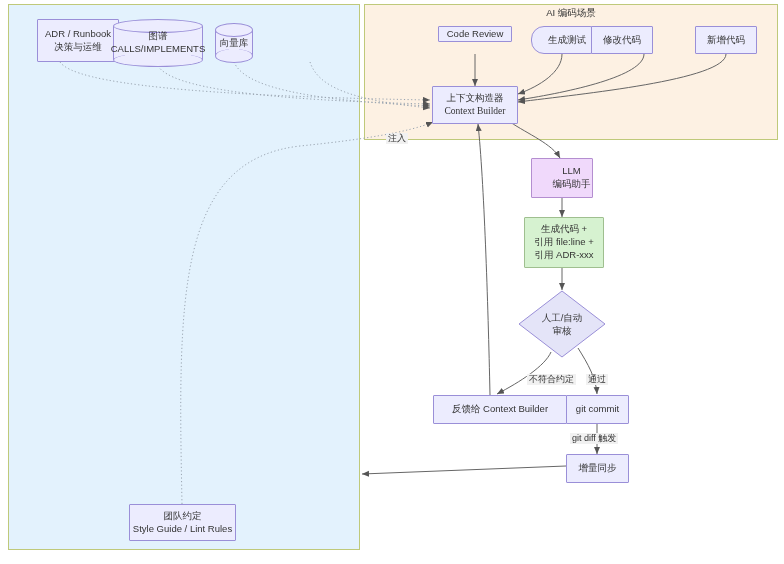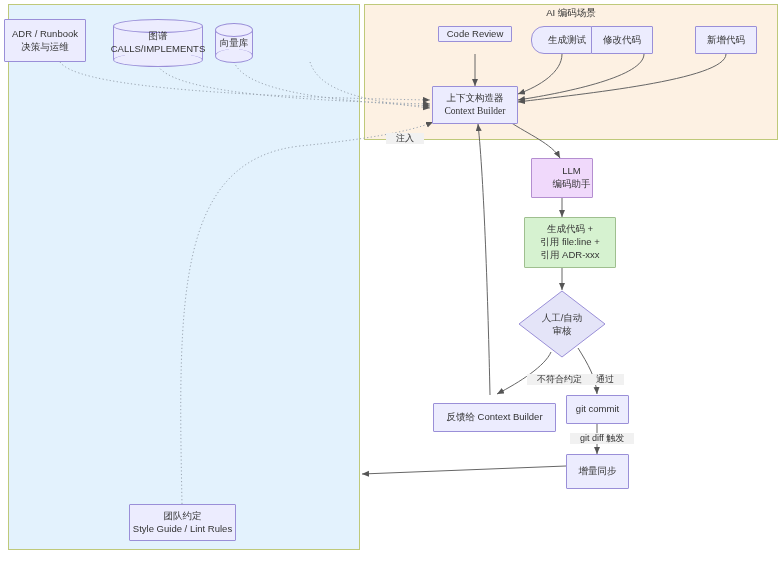--- a/index.html
+++ b/index.html
@@ -26,21 +26,21 @@
   .cyl .cap.bot{bottom:0;border-top:none;background:#ececfe;}
   .cyl .lbl{position:absolute;left:0;right:0;top:0;bottom:0;display:flex;flex-direction:column;
             align-items:center;justify-content:center;font-size:9.5px;color:#333333;line-height:1.35;}
 
   .diamond{position:absolute;}
   .diamond .shape{position:absolute;left:0;top:0;width:100%;height:100%;}
   .diamond .lbl{position:absolute;left:0;right:0;top:0;bottom:0;display:flex;flex-direction:column;
                 align-items:center;justify-content:center;font-size:9.5px;color:#333333;line-height:1.4;}
 
   .edge-label{position:absolute;font-size:9px;color:#333333;background:#f1f1f1;
-              padding:0 10px;white-space:nowrap;line-height:1.2;}
+              padding:0 2px;white-space:nowrap;line-height:1.2;}
   .ln{display:block;}
 </style>
 </head>
 <body>
 
 <div id="stage">
 
   <div class="subgraph" style="left:8px;top:4px;width:352px;height:546px;background:#e3f2fd;">
   </div>
 
@@ -86,21 +86,21 @@
 
     <path class="ln" d="M578,348 C588,364 596,378 597,394" fill="none" stroke="#666" stroke-width="1" marker-end="url(#ah)"></path>
 
     <path class="ln" d="M490,395 C488,300 484,180 478,124" fill="none" stroke="#666" stroke-width="1" marker-end="url(#ah)"></path>
 
     <path class="ln" d="M597,424 L597,454" fill="none" stroke="#666" stroke-width="1" marker-end="url(#ah)"></path>
 
     <path class="ln" d="M566,466 L362,474" fill="none" stroke="#666" stroke-width="1" marker-end="url(#ah)"></path>
   </svg>
 
-  <div class="node rect" style="left:4px;top:19px;width:82px;height:43px;flex-direction:column;">
+  <div class="node rect" style="left:37px;top:19px;width:82px;height:43px;flex-direction:column;">
     <span>ADR / Runbook</span>
     <span>决策与运维</span>
   </div>
 
   <div class="cyl" style="left:113px;top:19px;width:90px;height:48px;">
     <div class="cyl body"></div>
     <div class="cyl cap bot"></div>
     <div class="cyl cap top"></div>
     <div class="lbl">
       <span>图谱</span>
@@ -139,45 +139,45 @@
   <div class="node rect" style="left:432px;top:86px;width:86px;height:38px;flex-direction:column;font-family:Liberation Serif, serif;">
     <span>上下文构造器</span>
     <span>Context Builder</span>
   </div>
 
   <div class="node rect rect-purple" style="left:531px;top:158px;width:62px;height:40px;flex-direction:column;">
     <span>LLM</span>
     <span>编码助手</span>
   </div>
 
-  <div class="node rect rect-green" style="left:524px;top:217px;width:92px;height:51px;flex-direction:column;">
+  <div class="node rect rect-green" style="left:524px;top:217px;width:80px;height:51px;flex-direction:column;">
     <span>生成代码 +</span>
     <span>引用 file:line +</span>
     <span>引用 ADR-xxx</span>
   </div>
 
   <div class="diamond" style="left:518px;top:290px;width:88px;height:68px;">
     <svg class="shape" viewBox="0 0 88 68" preserveAspectRatio="none">
       <polygon points="44,1 87,34 44,67 1,34" fill="#e4e4f8" stroke="#9a8fd8" stroke-width="1"></polygon>
     </svg>
     <div class="lbl">
       <span>人工/自动</span>
       <span>审核</span>
     </div>
   </div>
 
-  <div class="node rect" style="left:433px;top:395px;width:123px;height:29px;margin-top:8px;">
+  <div class="node rect" style="left:433px;top:395px;width:134px;height:29px;">
     <span>反馈给 Context Builder</span>
   </div>
 
   <div class="node rect" style="left:566px;top:395px;width:63px;height:29px;">
     <span>git commit</span>
   </div>
 
-  <div class="node rect" style="left:566px;top:454px;width:63px;height:35px;">
+  <div class="node rect" style="left:566px;top:454px;width:63px;height:29px;">
     <span>增量同步</span>
   </div>
 
   <div class="edge-label" style="left:386px;top:133px;">注入</div>
   <div class="edge-label" style="left:527px;top:374px;">不符合约定</div>
   <div class="edge-label" style="left:586px;top:374px;">通过</div>
   <div class="edge-label" style="left:570px;top:433px;">git diff 触发</div>
 
 </div>
 

